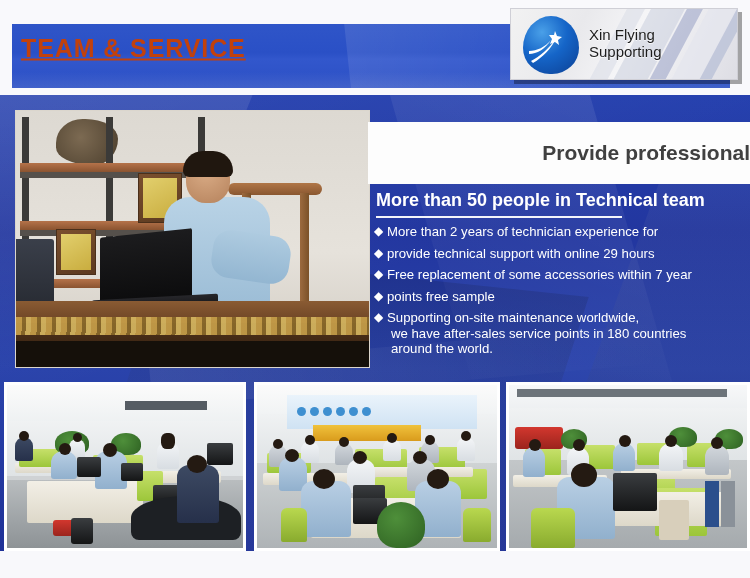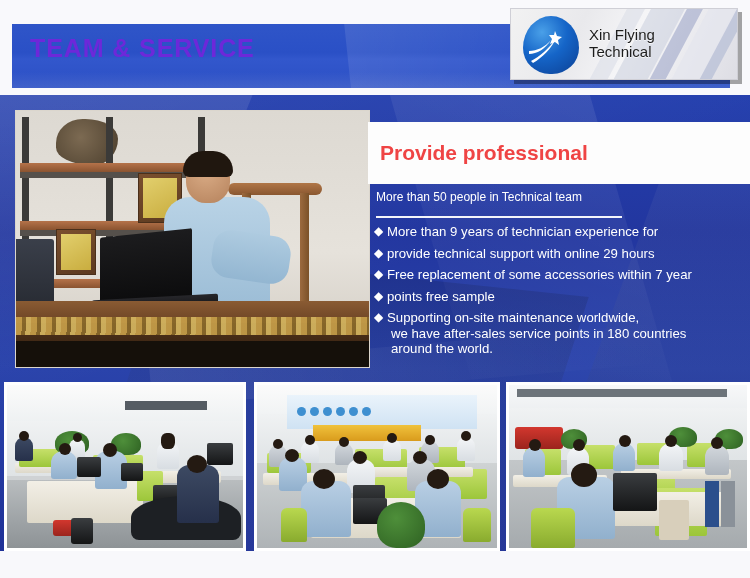--- a/index.html
+++ b/index.html
@@ -34,27 +34,28 @@
     position:absolute; right:-40px; bottom:-70px;
     width:420px; height:180px;
     background:linear-gradient(115deg,rgba(255,255,255,.10),rgba(255,255,255,0) 60%);
     transform:rotate(-6deg);
   }
   .header-bar-sheen{
     position:absolute; left:0; bottom:0; width:100%; height:16px;
     background:linear-gradient(180deg,rgba(255,255,255,.00),rgba(255,255,255,.10));
   }
   .header-title{
-    position:absolute; left:30px; top:50%;
+    position:absolute; left:21px; top:50%;
     transform:translateY(-50%);
-    color:#6d28d9;
+    color:#c2410c;
     font-size:25px;
     font-weight:bold;
     letter-spacing:.9px;
     white-space:nowrap;
+    text-decoration:underline;
   }
 
   
   .logo-box{
     position:absolute; left:510px; top:8px; width:228px; height:72px;
     background:linear-gradient(115deg,#f2f2f2 0%,#e9e9ec 30%,#f6f6f8 55%,#dddde4 100%);
     border:1px solid #cfcfd6;
     box-shadow:4px 4px 0 rgba(0,0,0,.35);
     overflow:hidden;
   }
@@ -154,34 +155,35 @@
         background:repeating-linear-gradient(92deg,#c9a14a 0 6px,#8a6a2a 6px 10px,#d8b962 10px 15px); opacity:.9; }
   .hp-desk-front{ position:absolute; left:0; bottom:0; width:100%; height:26px; background:#15100a; }
 
   
   .headline-box{
     position:absolute; left:368px; top:122px; width:382px; height:62px;
     background:#fdfdfd;
     display:flex; flex-direction:column; justify-content:center;
   }
   .headline-l1, .headline-l2{
-    color:#ef4444;
+    color:#404040;
     font-weight:bold;
     font-size:21px;
     line-height:1.08;
     white-space:nowrap;
+    text-align:right;
   }
   .headline-l1{ padding-left:12px; }
   .headline-l2{ padding-left:46px; }
 
   .subtitle{
     position:absolute; left:376px; top:190px; width:372px;
     color:#ffffff;
-    font-size:12px;
-    font-weight:normal;
+    font-size:18px;
+    font-weight:bold;
     white-space:nowrap;
   }
   .subtitle-rule{
     position:absolute; left:376px; top:216px; width:246px; height:2px;
     background:#ffffff; opacity:.95;
   }
 
   .bullets{
     position:absolute; left:374px; top:224px; width:376px;
   }
@@ -264,21 +266,21 @@
           <i class="f4"></i>
       </div>
       <div class="logo-emblem"></div>
       <svg class="logo-swoosh" viewBox="0 0 44 42">
         <path d="M6 34 C14 30 24 22 32 10 C26 22 18 30 8 36 Z" fill="#ffffff"></path>
         <path d="M4 24 C12 24 20 20 26 13 C20 22 12 27 4 27 Z" fill="#ffffff"></path>
         <path d="M30 4 l2 5 l5 1 l-4 3 l1 5 l-4 -3 l-5 2 l2 -5 l-3 -4 l5 0 Z" fill="#ffffff"></path>
       </svg>
       <div class="logo-text">
         <span>Xin Flying</span>
-        <span>Technical</span>
+        <span>Supporting</span>
       </div>
     </div>
 
   </div>
 
   <div class="body-blue">
     <span class="facet bf1"></span>
     <span class="facet bf2"></span>
     <span class="facet bf3"></span>
     <span class="facet bf4"></span>
@@ -334,21 +336,21 @@
   </div>
 
   <div class="subtitle">More than 50 people in Technical team</div>
   <div class="subtitle-rule"></div>
 
   <div class="bullets">
 
     <div class="bullet">
       <span class="dia">◆</span>
       <span class="btxt">
-        <span>More than 9 years of technician experience for</span>
+        <span>More than 2 years of technician experience for</span>
       </span>
     </div>
 
     <div class="bullet">
       <span class="dia">◆</span>
       <span class="btxt">
         <span>provide technical support with online 29 hours</span>
       </span>
     </div>
 

